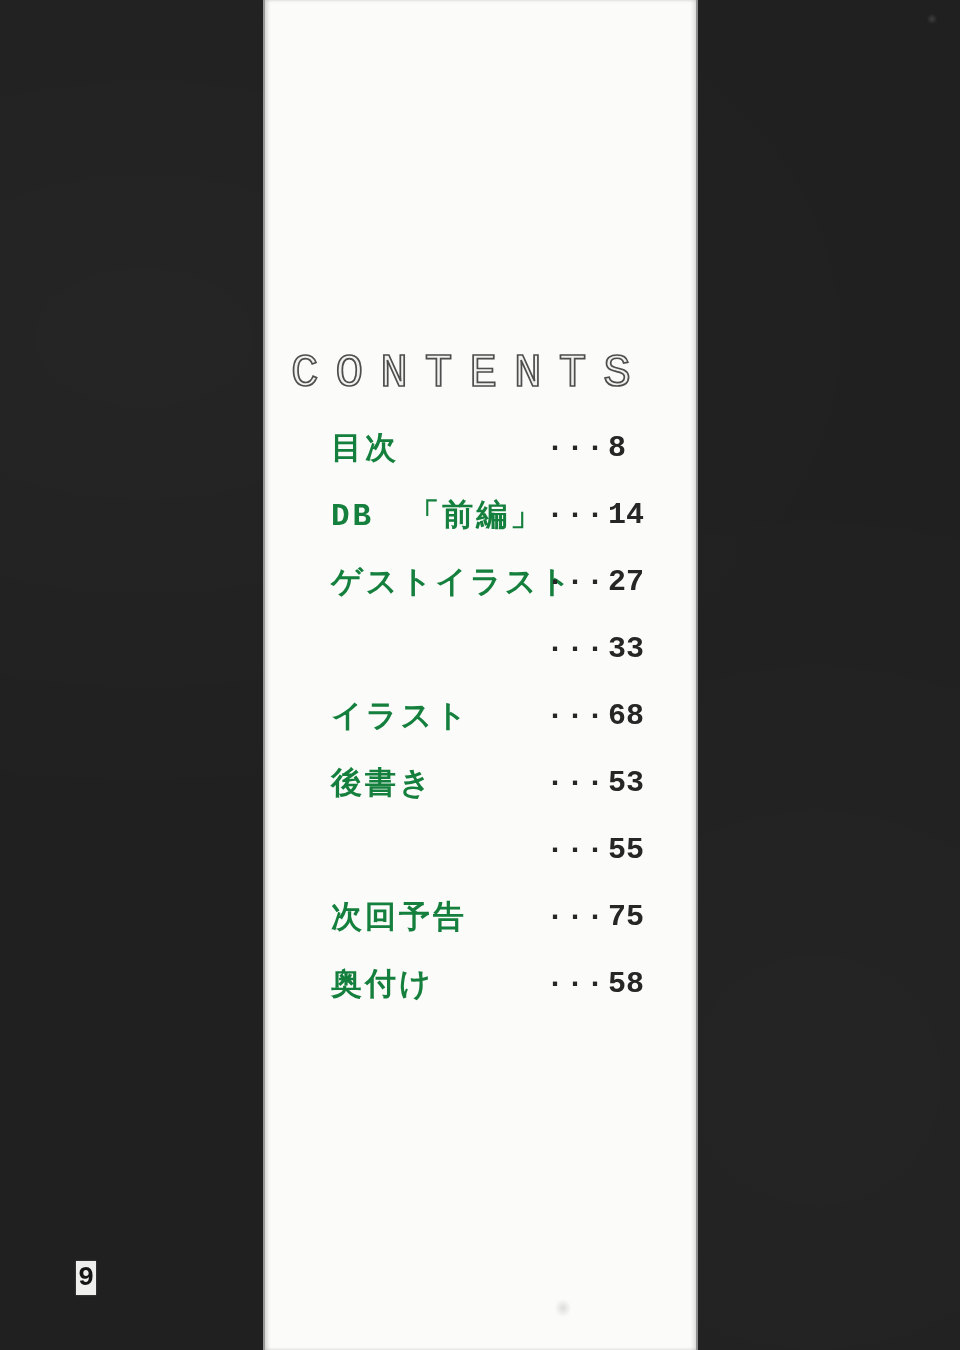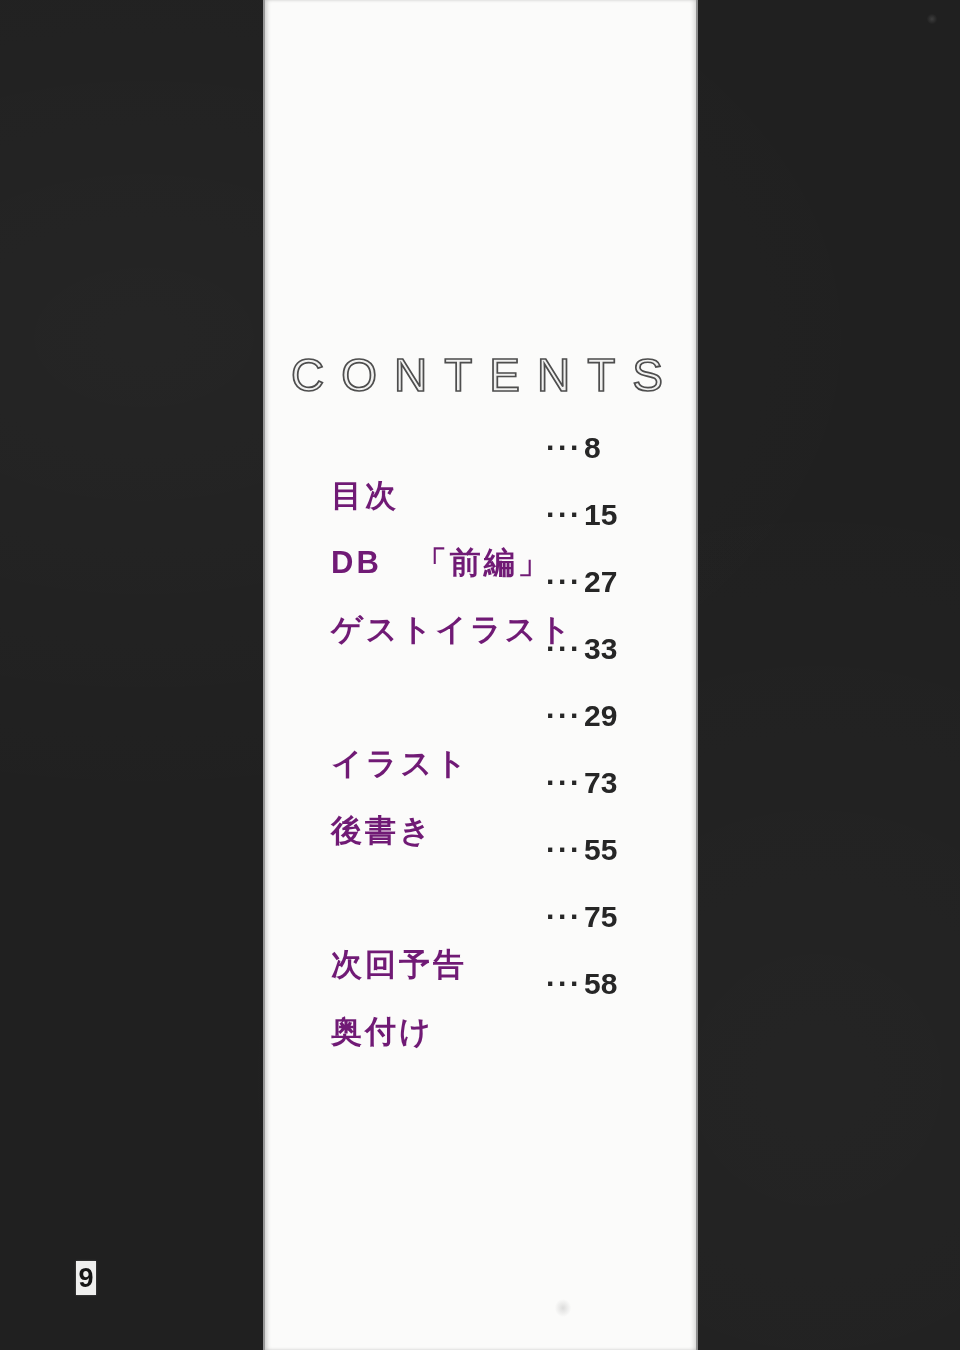--- a/index.html
+++ b/index.html
@@ -9,21 +9,21 @@
   }
   .page {
     position: relative;
     width: 960px;
     height: 1350px;
     overflow: hidden;
     background:
       radial-gradient(1100px 700px at 15% 25%, rgba(255,255,255,0.025), rgba(0,0,0,0) 70%),
       radial-gradient(900px 900px at 85% 80%, rgba(255,255,255,0.02), rgba(0,0,0,0) 70%),
       #202020;
-    font-family: Liberation Sans, sans-serif;
+    font-family: Liberation Mono, monospace;
   }
   
   .paper-strip {
     position: absolute;
     left: 263px;
     top: 0;
     width: 435px;
     height: 1350px;
     box-sizing: border-box;
     background: #fbfbfa;
@@ -59,22 +59,21 @@
   }
   .toc-label {
     position: absolute;
     left: 66px;
     top: 50%;
     transform: translateY(-50%);
     font-size: 31px;
     font-weight: 900;
     letter-spacing: 3px;
     white-space: nowrap;
-    color: #701a75;
-    margin-top: 48px;
+    color: #15803d;
   }
   .toc-ref {
     position: absolute;
     left: 281px;
     top: 50%;
     transform: translateY(-50%);
     font-size: 30px;
     font-weight: 900;
     white-space: nowrap;
     color: #262626;
@@ -132,40 +131,40 @@
 
     <div class="toc-list">
 
       <div class="toc-row">
         <span class="toc-label">目次</span>
         <span class="toc-ref"><span class="toc-dots">···</span><span>8</span></span>
       </div>
 
       <div class="toc-row">
         <span class="toc-label">DB　「前編」</span>
-        <span class="toc-ref"><span class="toc-dots">···</span><span>15</span></span>
+        <span class="toc-ref"><span class="toc-dots">···</span><span>14</span></span>
       </div>
 
       <div class="toc-row">
         <span class="toc-label">ゲストイラスト</span>
         <span class="toc-ref"><span class="toc-dots">···</span><span>27</span></span>
       </div>
 
       <div class="toc-row">
         <span class="toc-ref"><span class="toc-dots">···</span><span>33</span></span>
       </div>
 
       <div class="toc-row">
         <span class="toc-label">イラスト</span>
-        <span class="toc-ref"><span class="toc-dots">···</span><span>29</span></span>
+        <span class="toc-ref"><span class="toc-dots">···</span><span>68</span></span>
       </div>
 
       <div class="toc-row">
         <span class="toc-label">後書き</span>
-        <span class="toc-ref"><span class="toc-dots">···</span><span>73</span></span>
+        <span class="toc-ref"><span class="toc-dots">···</span><span>53</span></span>
       </div>
 
       <div class="toc-row">
         <span class="toc-ref"><span class="toc-dots">···</span><span>55</span></span>
       </div>
 
       <div class="toc-row">
         <span class="toc-label">次回予告</span>
         <span class="toc-ref"><span class="toc-dots">···</span><span>75</span></span>
       </div>

